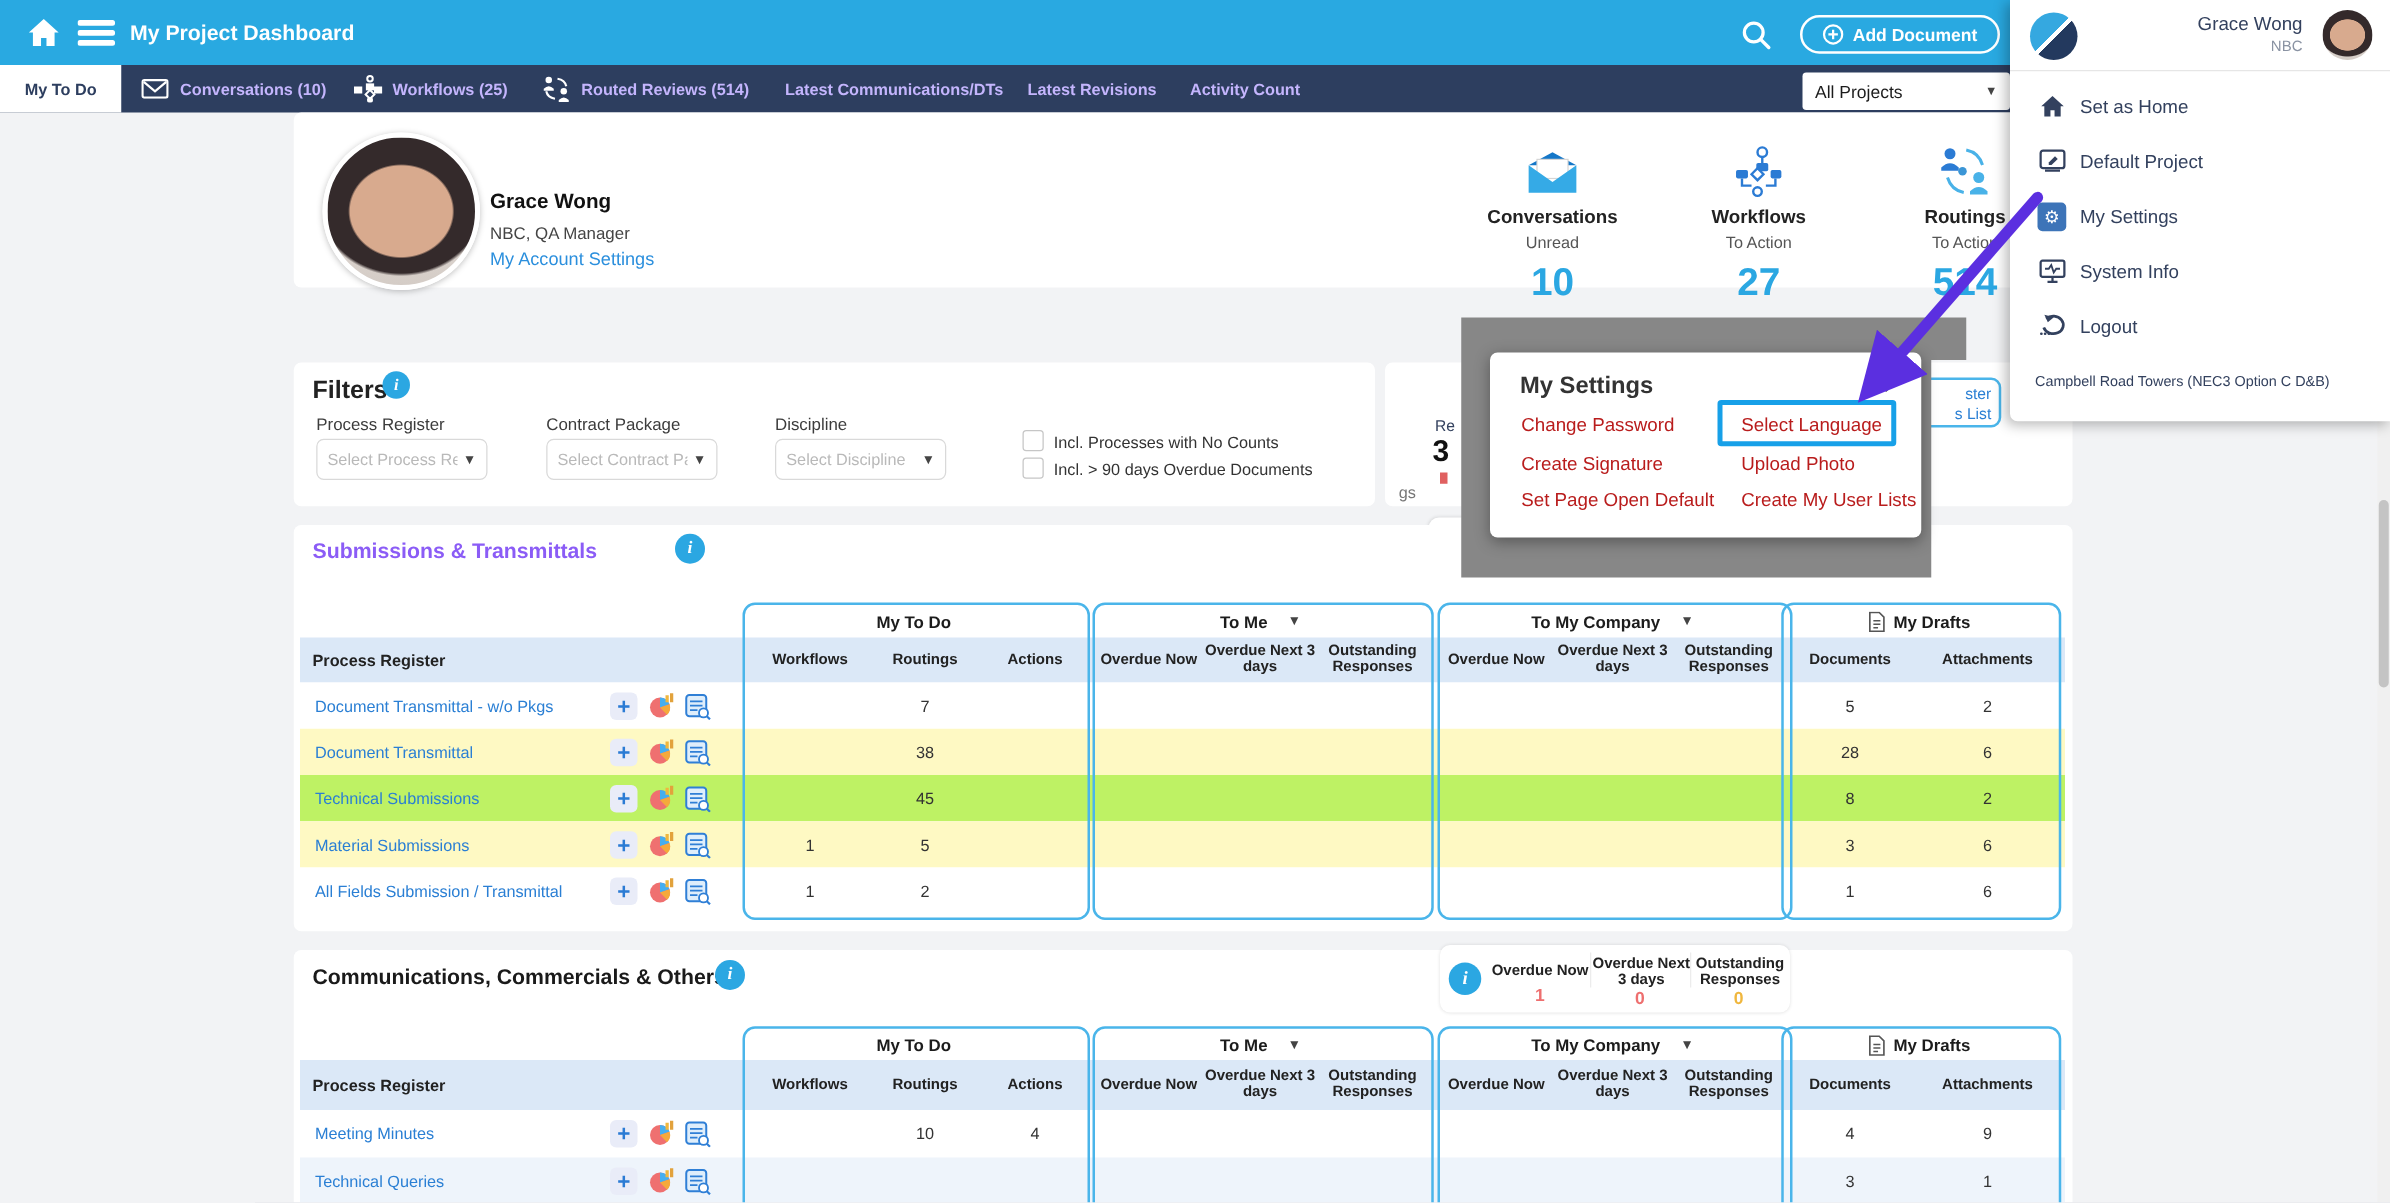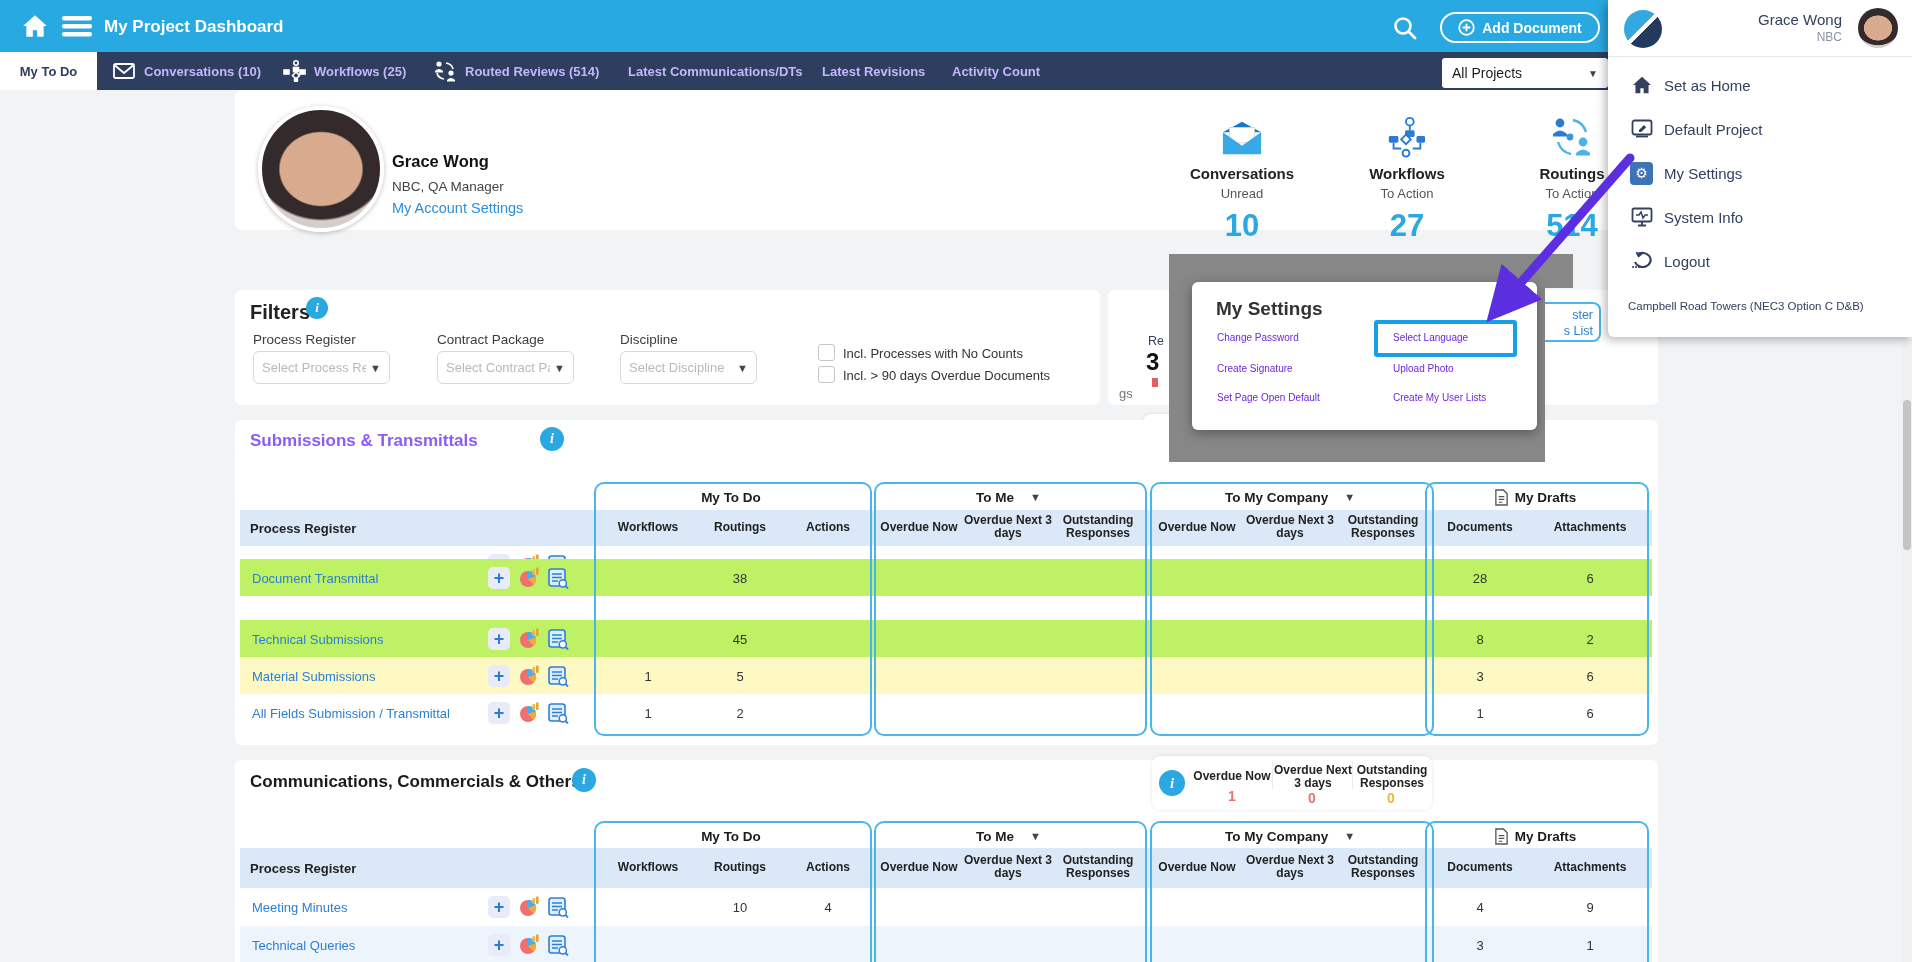--- a/index.html
+++ b/index.html
@@ -42,21 +42,21 @@
   .panel-item{position:absolute;left:0;width:304px;height:44px;display:flex;align-items:center;cursor:pointer;}
   .panel-item .lbl{margin-left:56px;font-size:15px;color:#33415e;}
   .panel-item .picon{position:absolute;left:22px;width:24px;height:24px;display:flex;align-items:center;justify-content:center;}
   .portrait{border-radius:50%;background:
     radial-gradient(ellipse 36% 32% at 50% 50%,#d8aa8e 96%,rgba(216,170,142,0) 100%),
     radial-gradient(ellipse 58% 52% at 50% 42%,#342a2b 96%,rgba(52,42,43,0) 100%),
     linear-gradient(#efe9e4,#d4ccc6);}
   
   #overlay-top,#overlay-main{position:absolute;background:#878787;z-index:30;}
   #modal{position:absolute;left:1192px;top:282px;width:345px;height:148px;background:#fff;border-radius:6px;z-index:31;box-shadow:0 3px 12px rgba(0,0,0,.35);}
-  .mlink{position:absolute;font-size:10px;color:#6d28d9;cursor:pointer;}
+  .mlink{position:absolute;font-size:15px;color:#b91c1c;cursor:pointer;}
   #lang-box{position:absolute;left:182px;top:38px;width:143px;height:37px;border:4px solid #17a0e8;border-radius:3px;box-sizing:border-box;z-index:33;}
   .i22{width:22px;height:22px;display:block;}
 </style>
 </head>
 <body>
 
 <svg width="0" height="0" style="position:absolute">
   <defs>
     <symbol id="sym-pie" viewBox="0 0 22 22">
       <circle cx="10" cy="12" r="8" fill="#ef7070"></circle>
@@ -290,21 +290,21 @@
     <span class="cell c3"></span>
     <span class="cell c4"></span>
     <span class="cell c5"></span>
     <span class="cell c6"></span>
     <span class="cell c7"></span>
     <span class="cell c8"></span>
     <span class="cell c9"></span>
     <span class="cell c10">5</span>
     <span class="cell c11">2</span>
   </div>
-  <div class="trow" style="top:559px;background:#bef264">
+  <div class="trow" style="top:583px;background:#fef9c3">
     <a class="plink">Document Transmittal</a>
     <span class="rbtn plusbtn" style="left:248px">+</span>
     <span class="rbtn" style="left:278px">
         <svg class="i22">
           <use href="#sym-pie"></use>
         </svg>
       </span>
     <span class="rbtn" style="left:307px">
         <svg class="i22">
           <use href="#sym-docsearch"></use>

